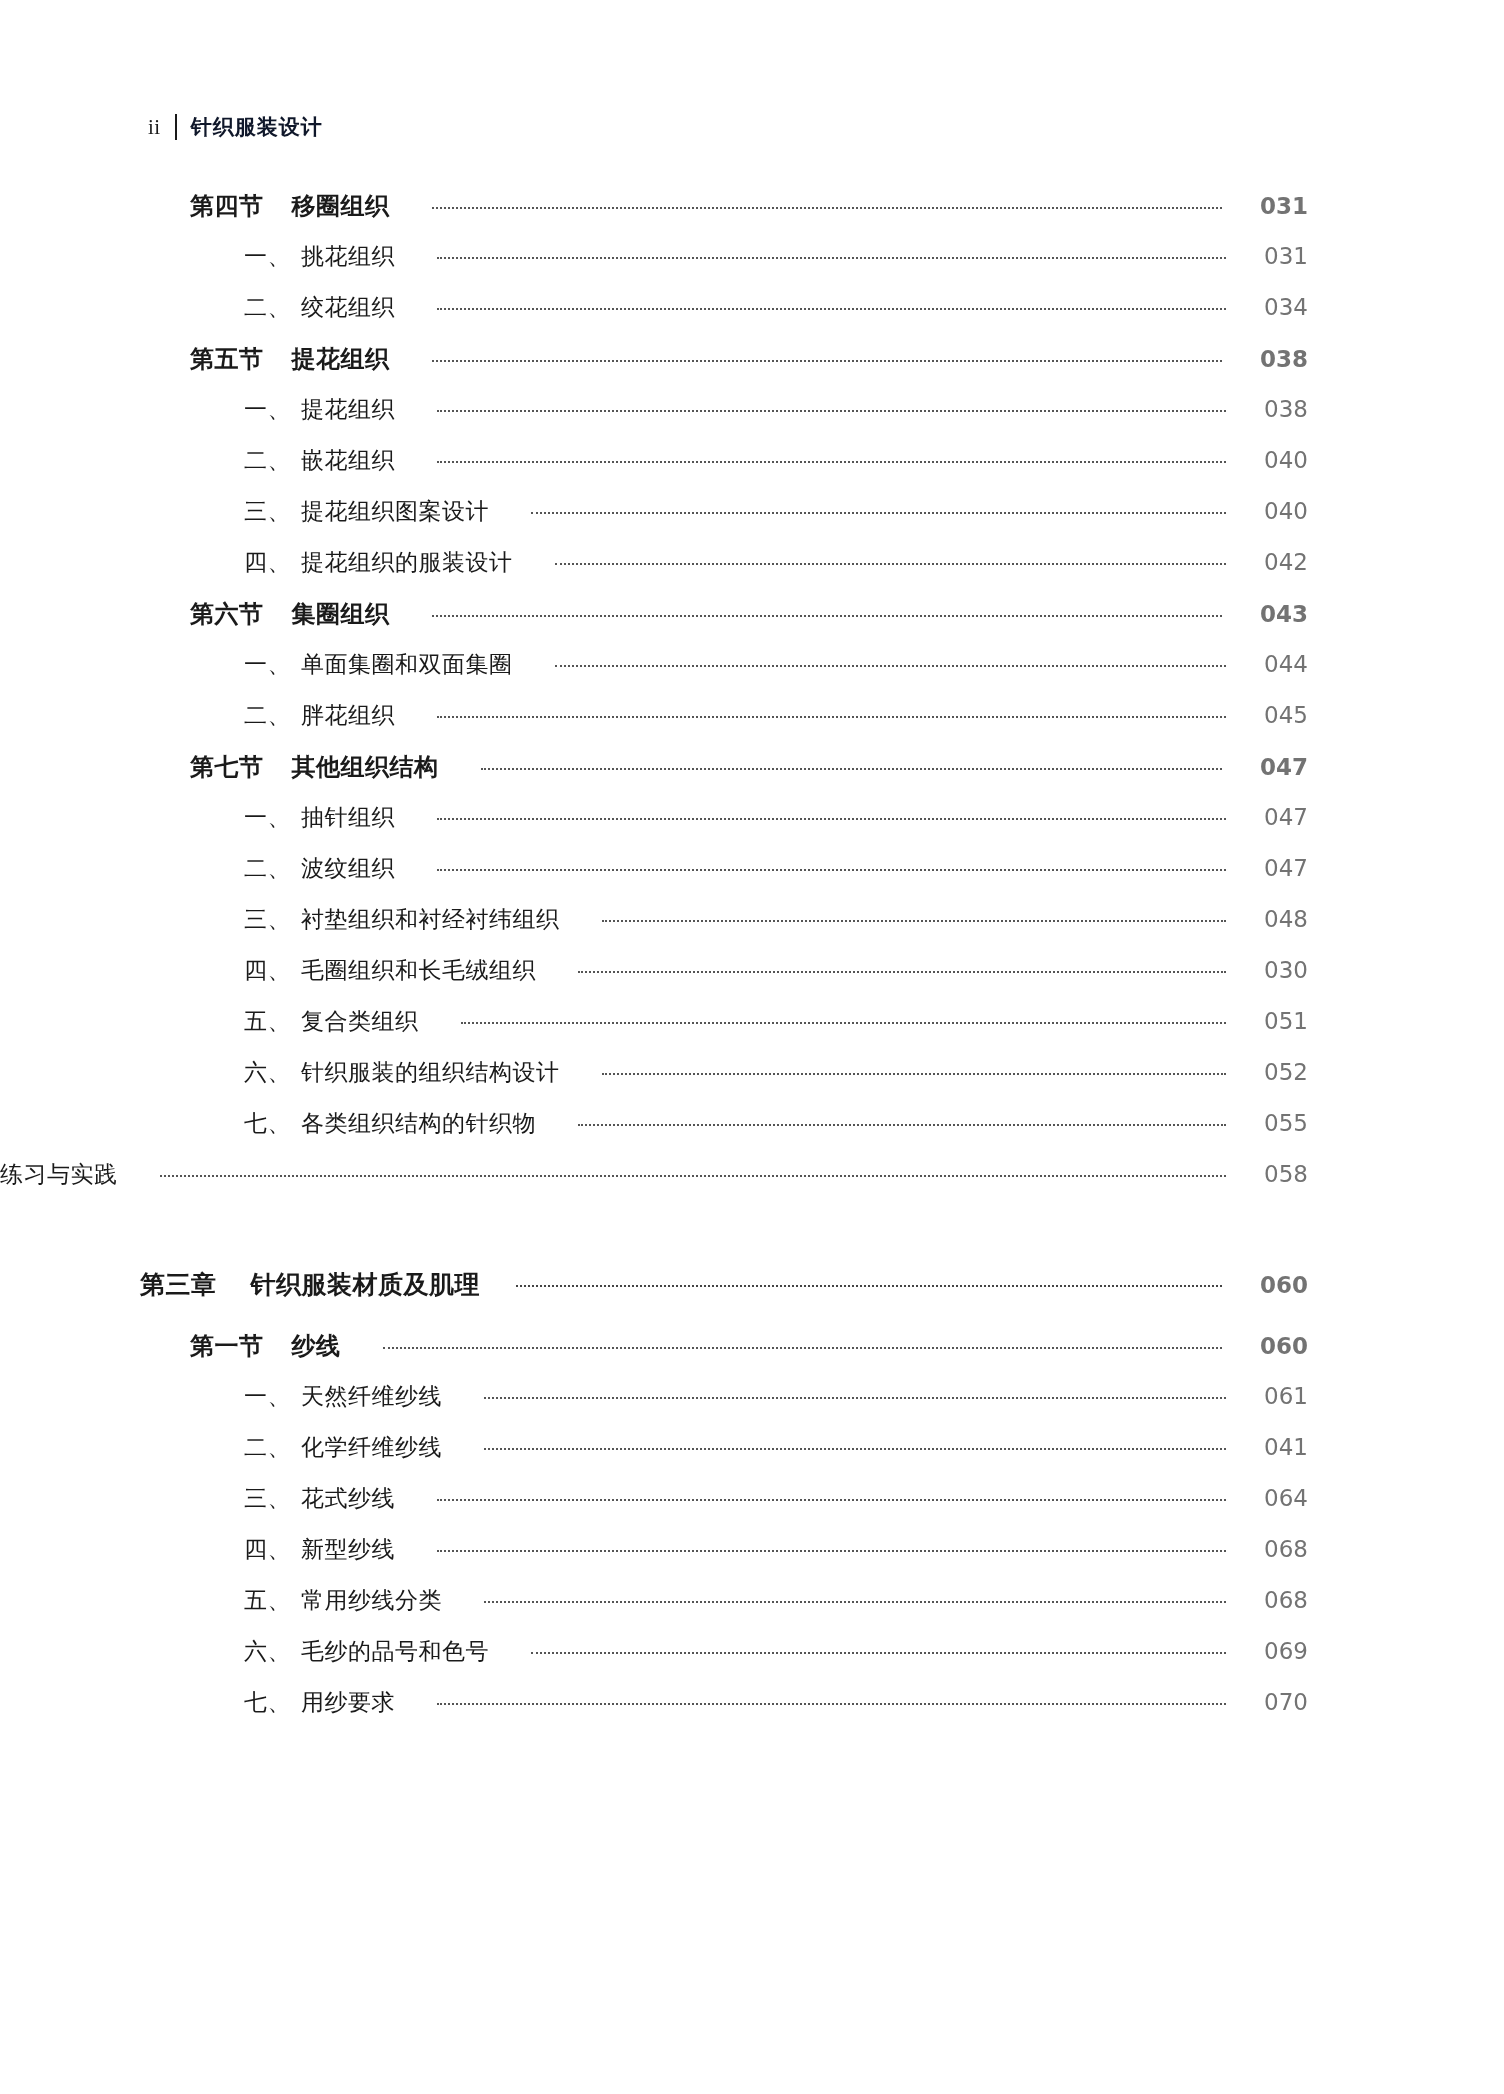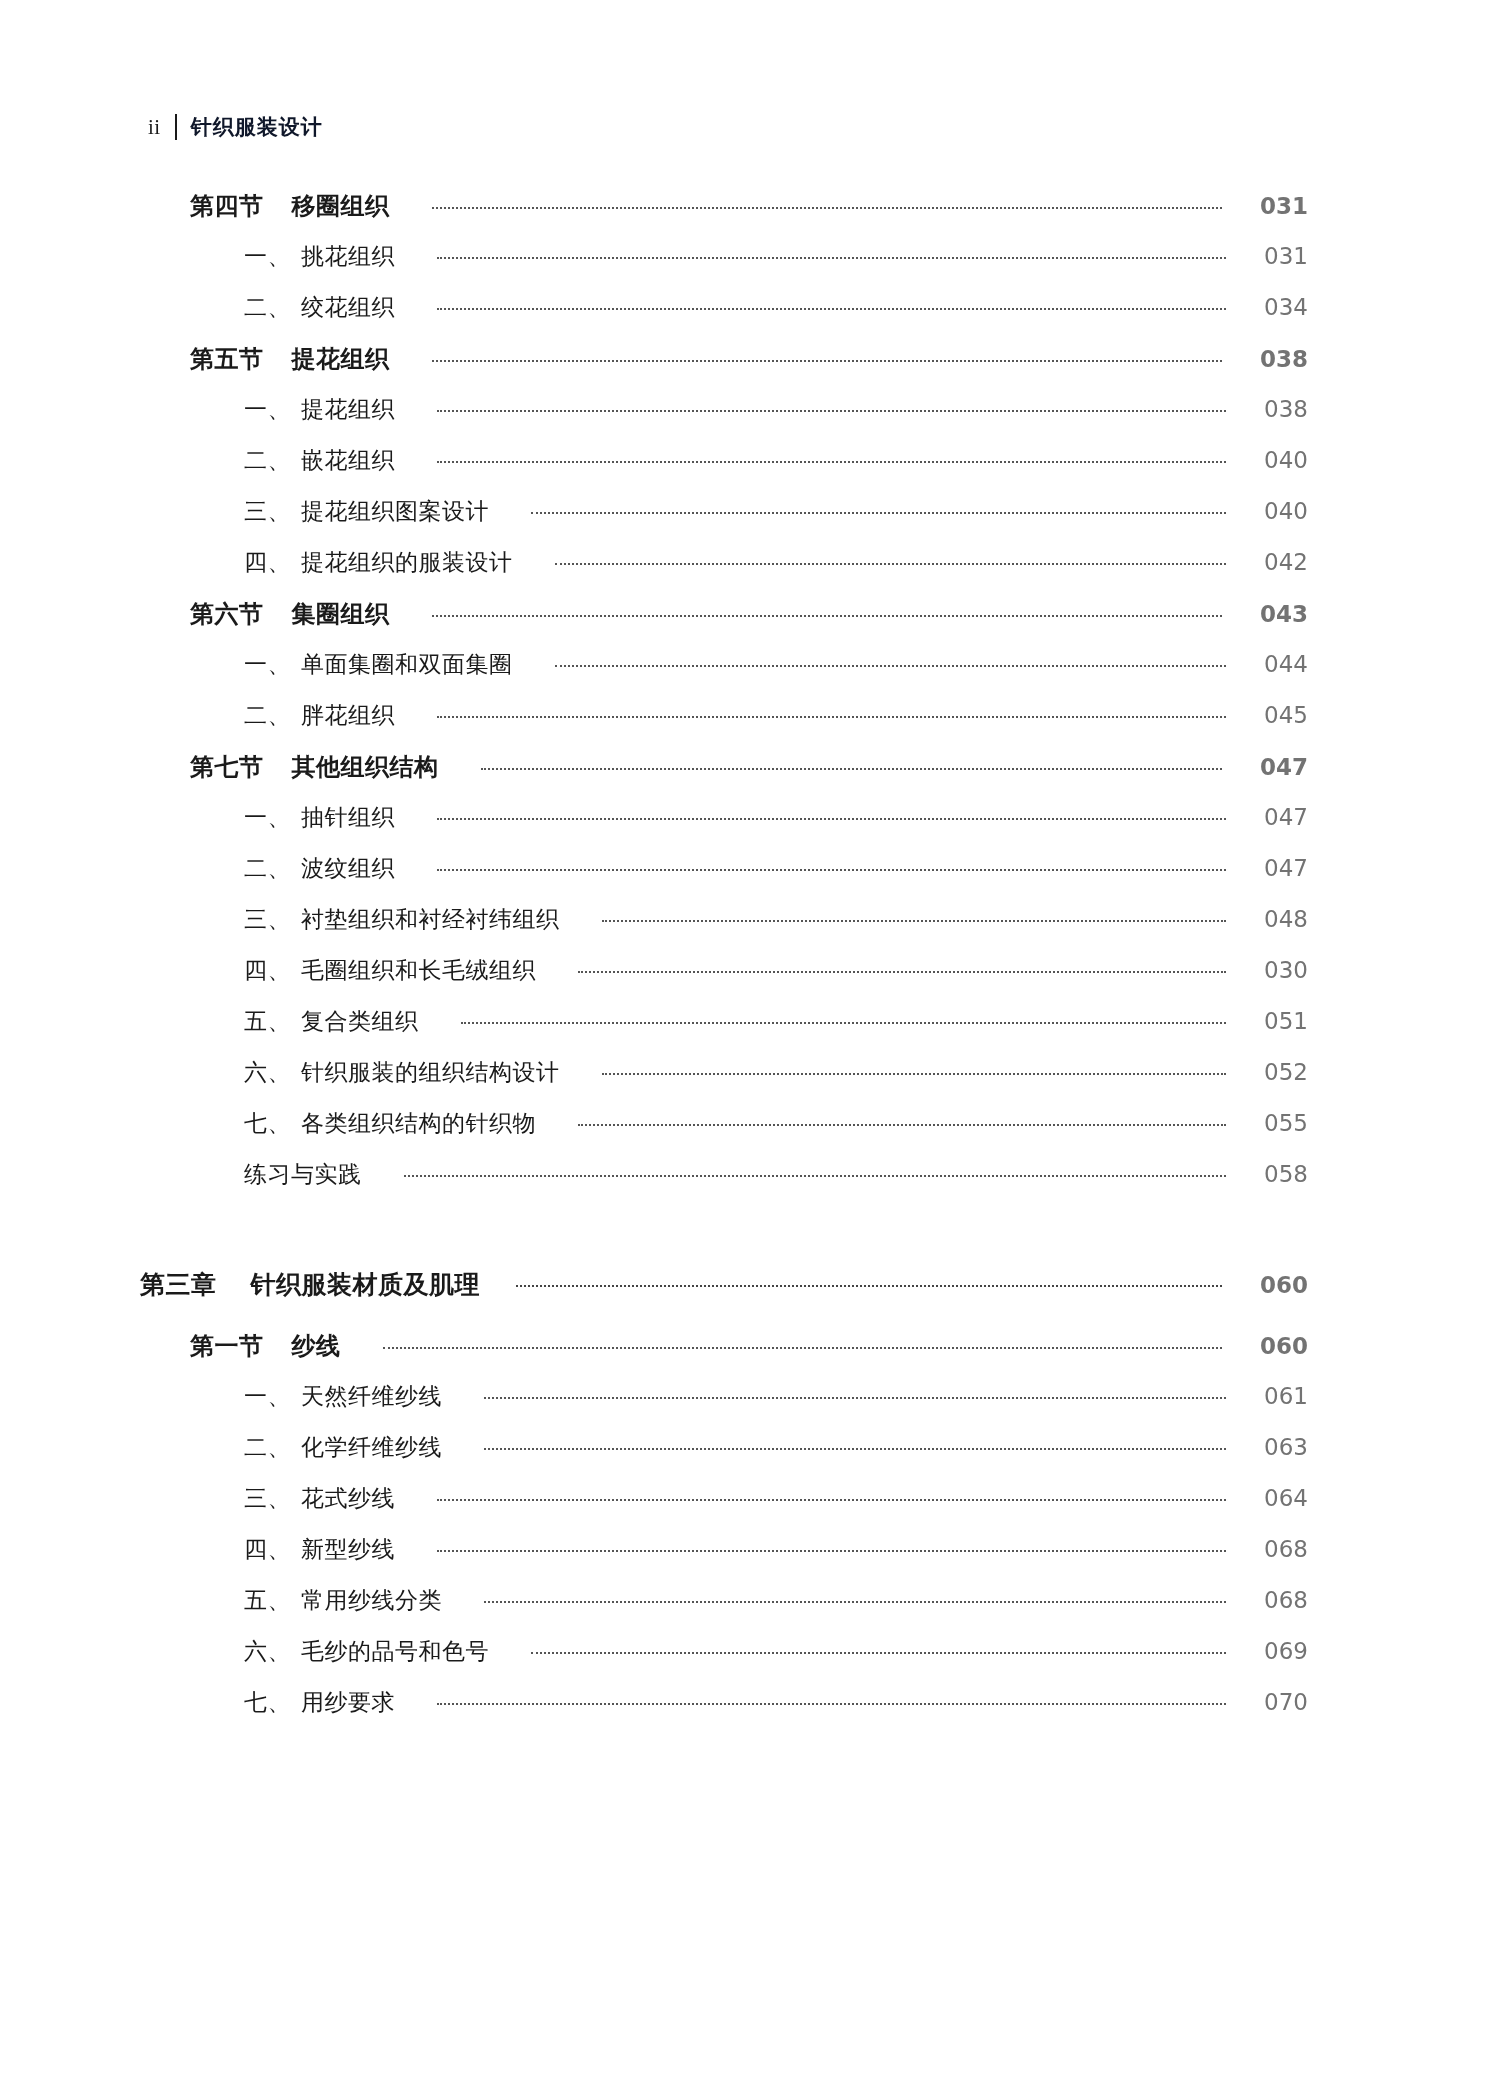--- a/index.html
+++ b/index.html
@@ -122,21 +122,20 @@
   }
   .lvl-item .label {
     font-size: 23px;
     letter-spacing: 0.5px;
   }
   .lvl-item .label .t1 { margin-right: 10px; }
   .lvl-item .pg { font-size: 23px; }
 
   
   .lvl-practice {
-    padding-left: 244px;
   }
   .lvl-practice .label {
     font-size: 23px;
     letter-spacing: 0.5px;
   }
   .lvl-practice .pg { font-size: 23px; }
 
   .gap-block { height: 58px; }
 </style>
 </head>
@@ -263,21 +262,21 @@
         <span class="pg">060</span>
       </div>
       <div class="row lvl-item">
         <span class="label"><span class="t1">一、</span><span class="t2">天然纤维纱线</span></span>
         <span class="dots"></span>
         <span class="pg">061</span>
       </div>
       <div class="row lvl-item">
         <span class="label"><span class="t1">二、</span><span class="t2">化学纤维纱线</span></span>
         <span class="dots"></span>
-        <span class="pg">063</span>
+        <span class="pg">041</span>
       </div>
       <div class="row lvl-item">
         <span class="label"><span class="t1">三、</span><span class="t2">花式纱线</span></span>
         <span class="dots"></span>
         <span class="pg">064</span>
       </div>
       <div class="row lvl-item">
         <span class="label"><span class="t1">四、</span><span class="t2">新型纱线</span></span>
         <span class="dots"></span>
         <span class="pg">068</span>

